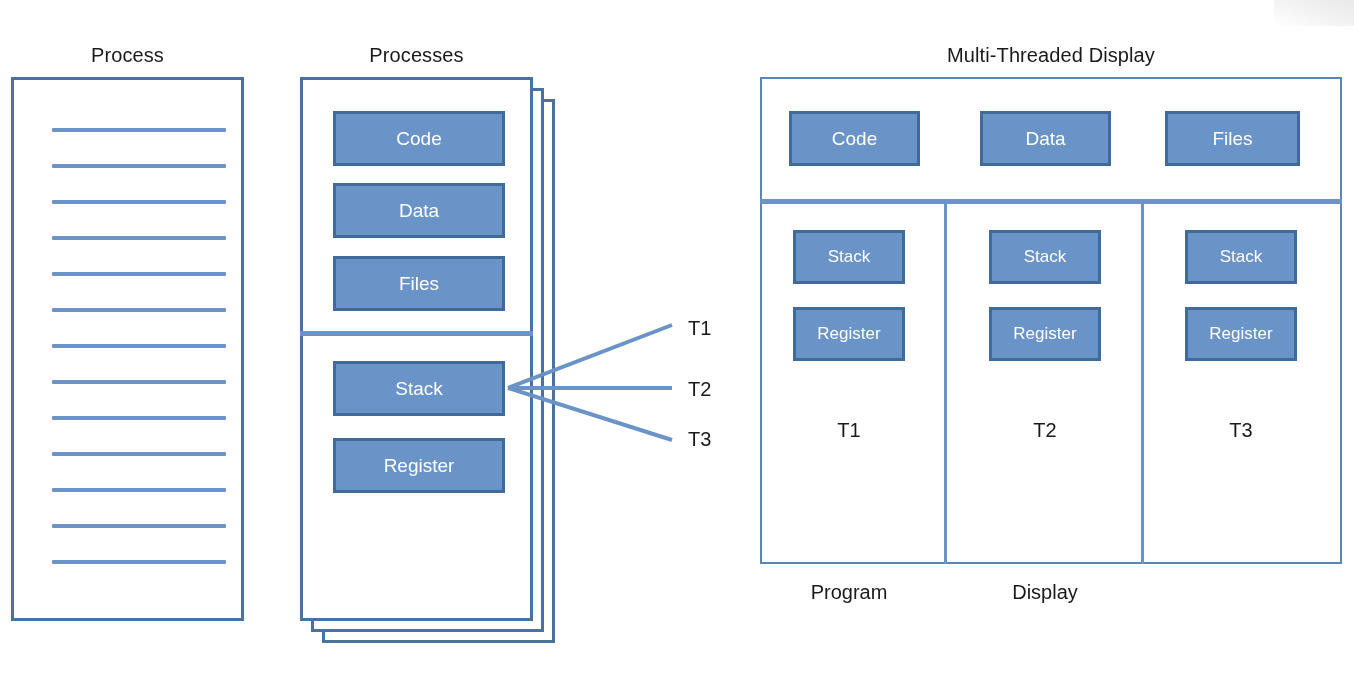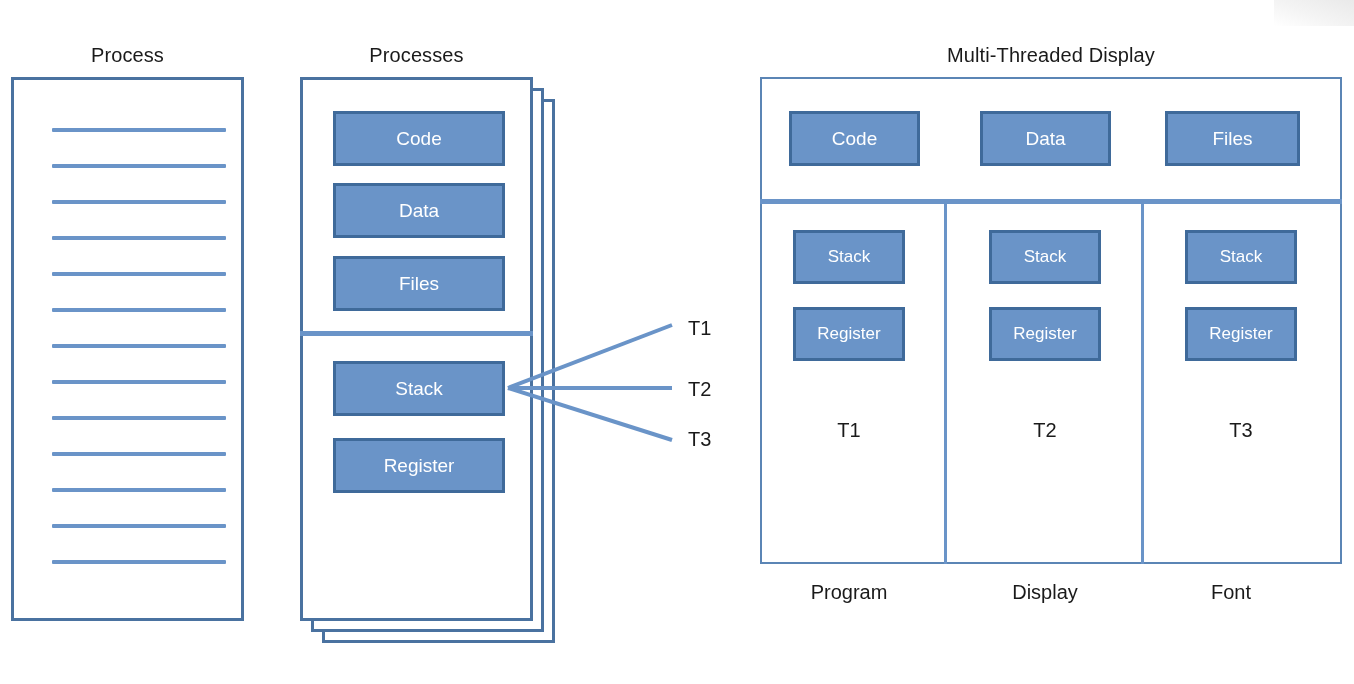--- a/index.html
+++ b/index.html
@@ -233,15 +233,14 @@
   <div class="blue-block small" id="mtp-t2-register">Register</div>
   <div class="blue-block small" id="mtp-t3-stack">Stack</div>
   <div class="blue-block small" id="mtp-t3-register">Register</div>
 
   <div class="mtp-thread-name" id="mtp-t1-name">T1</div>
   <div class="mtp-thread-name" id="mtp-t2-name">T2</div>
   <div class="mtp-thread-name" id="mtp-t3-name">T3</div>
 
   <div class="mtp-caption" id="mtp-caption-1">Program</div>
   <div class="mtp-caption" id="mtp-caption-2">Display</div>
-  <div class="mtp-caption" id="mtp-caption-3">Font</div>
 
 </div>
 
 </body></html>

